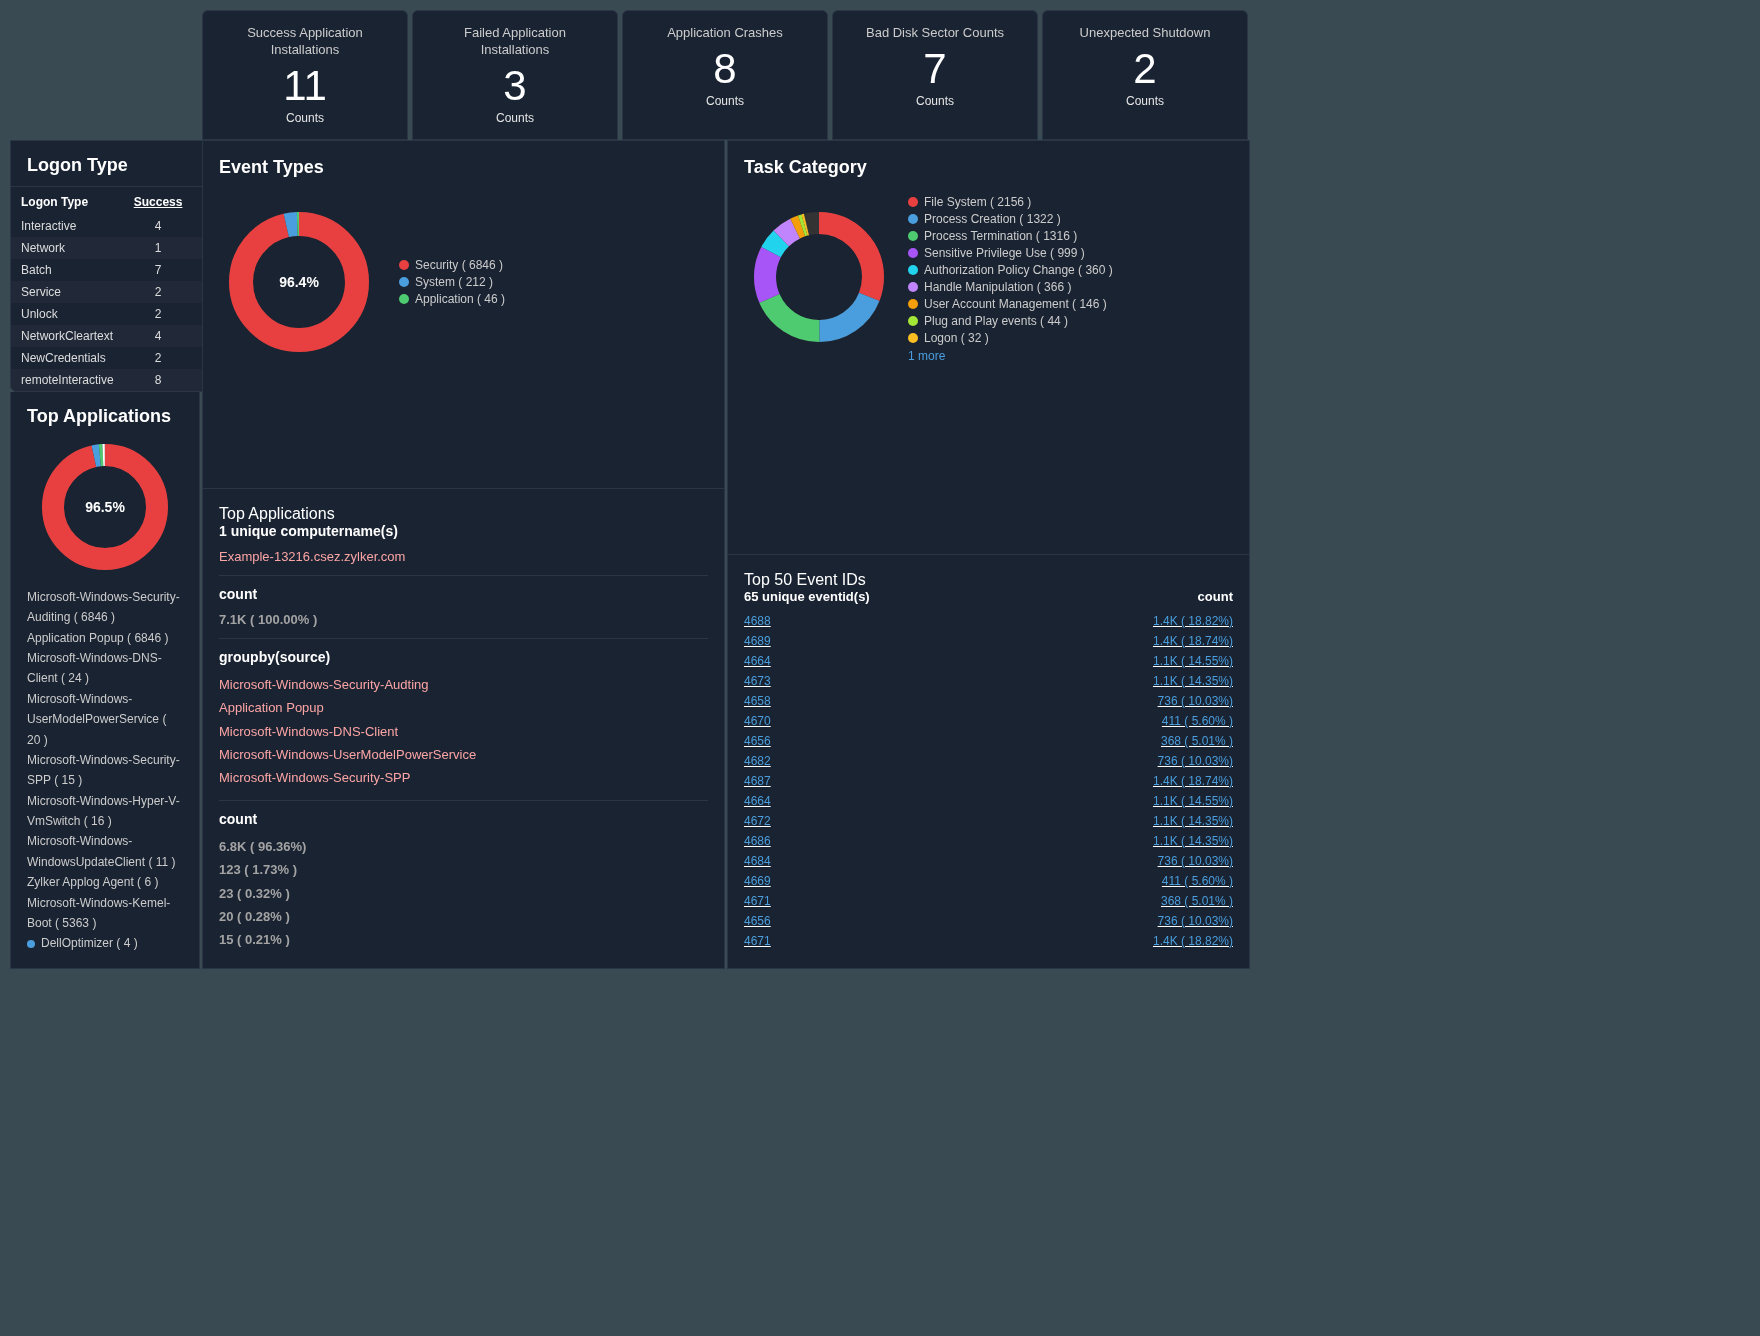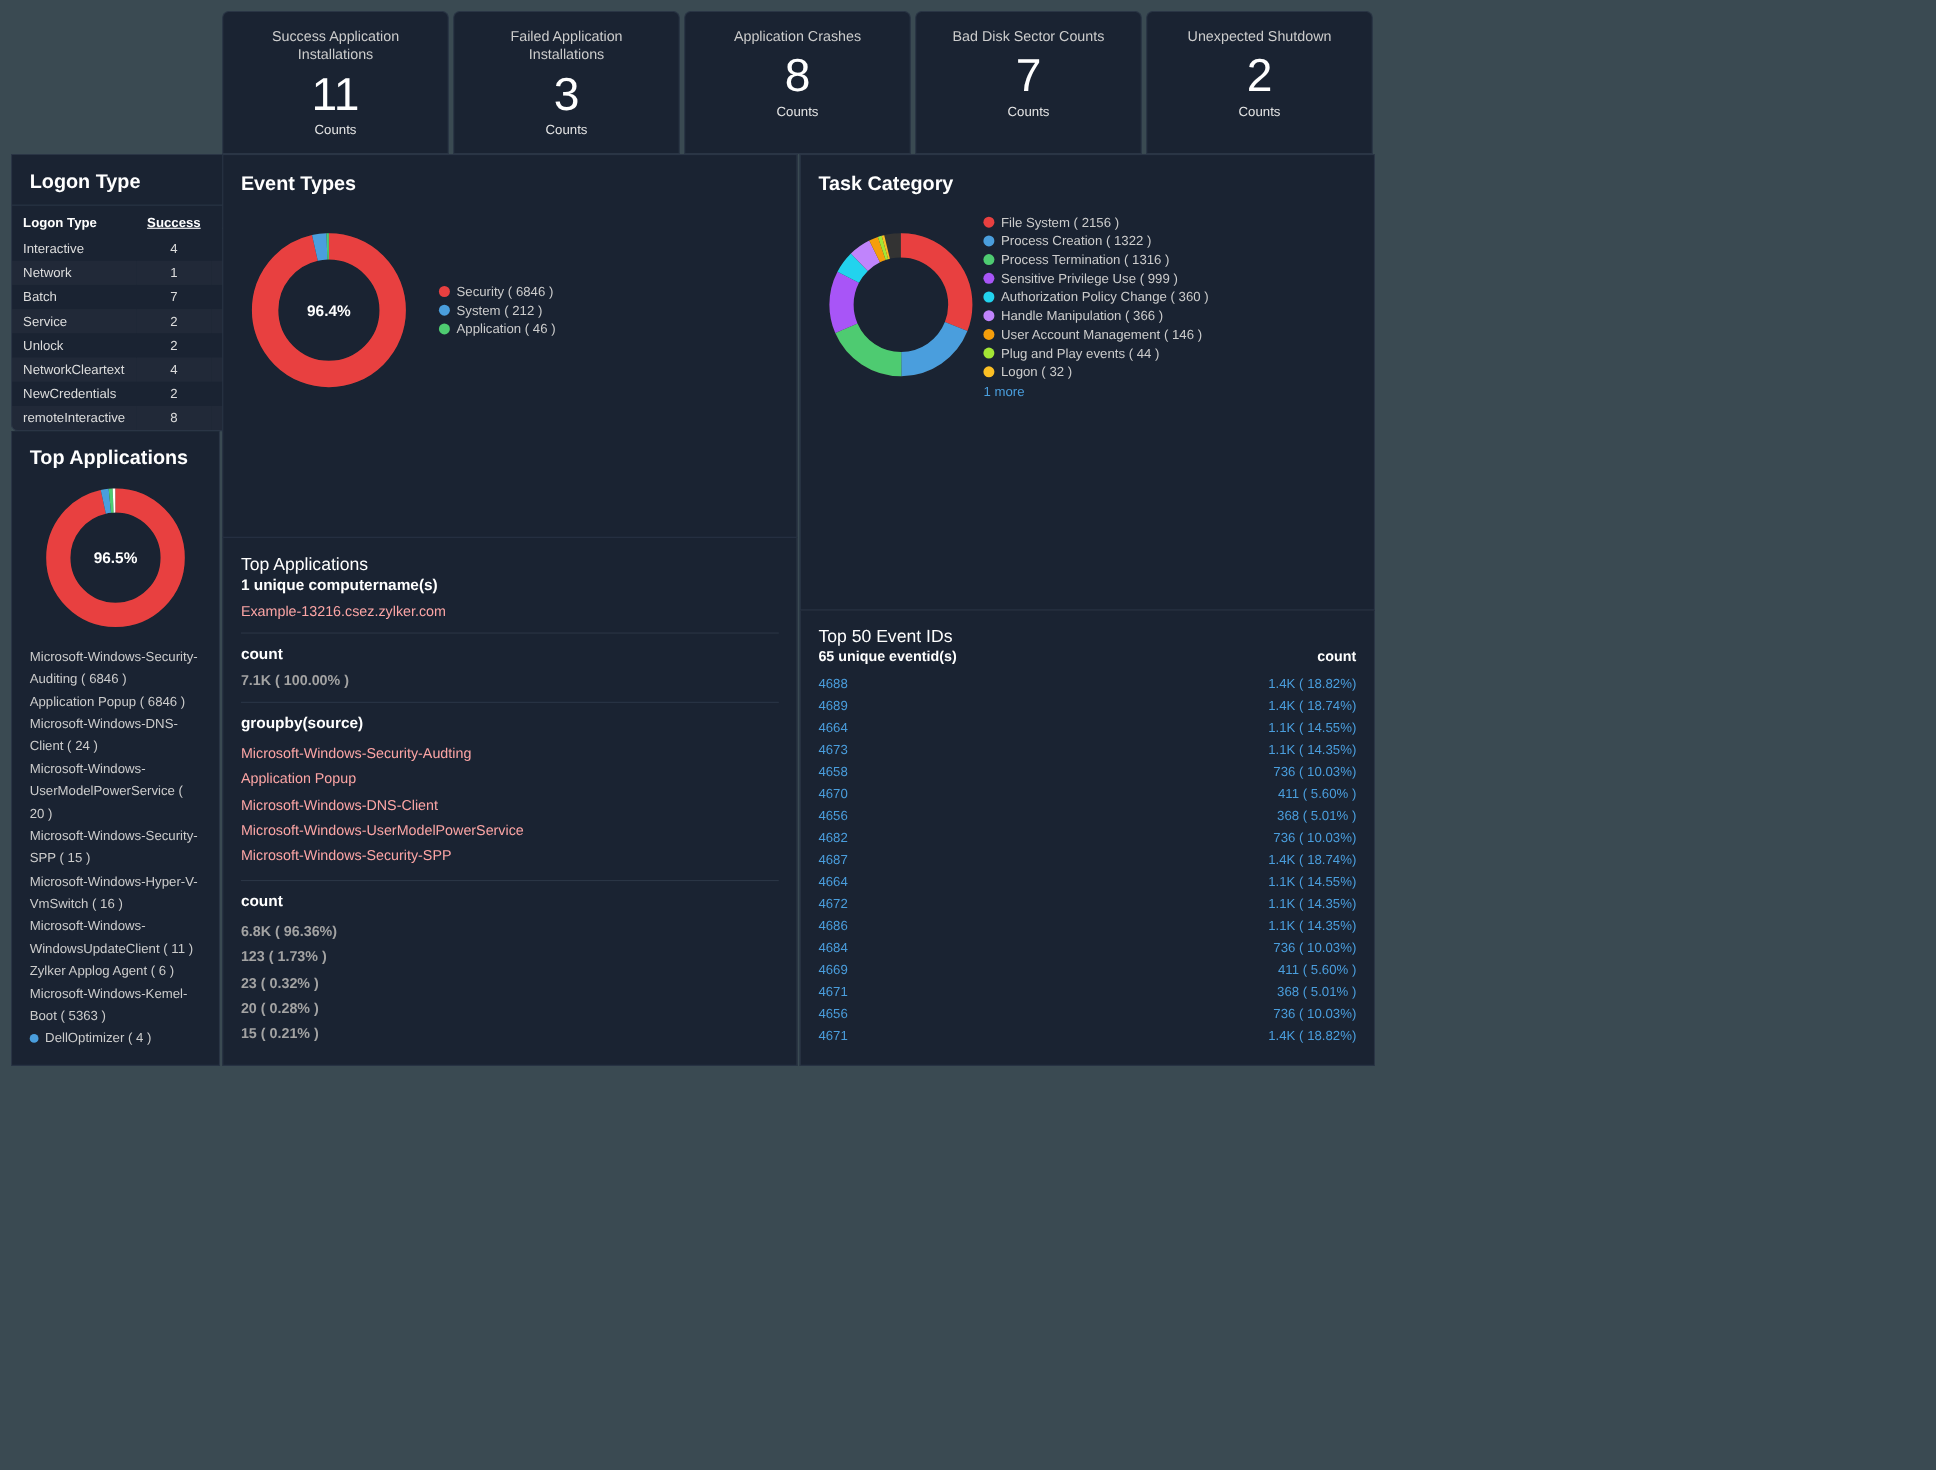--- a/index.html
+++ b/index.html
@@ -171,20 +171,21 @@
       border: 1px solid #2a3545;
       border-top: none;
       padding: 16px;
       flex: 1;
     }
     .event-ids-grid {
       display: grid;
       grid-template-columns: 1fr 1fr;
       gap: 2px 10px;
       margin-top: 8px;
+      text-decoration: underline;
     }
     .event-id-val {
       color: #4a9edd;
       font-size: 12px;
       padding: 2px 0;
     }
     .event-count-val {
       color: #4a9edd;
       font-size: 12px;
       padding: 2px 0;
@@ -394,21 +395,21 @@
         </div>
     </div>
   </div>
 
   <div class="right-panel">
 
     <div style="display:flex; gap:2px;" id="right-metrics-top"></div>
 
     <div class="panel-box" style="border-radius:0;">
       <div class="box-title">Task Category</div>
-      <div style="display:flex; align-items:center; ">
+      <div style="display:flex; align-items:center; gap:14px;">
         <div class="donut-container" style="flex-shrink:0;">
           <svg class="donut" width="150" height="150" viewBox="0 0 150 150">
             <circle cx="75" cy="75" r="54" fill="none" stroke="#333" stroke-width="22"></circle>
 
             <circle cx="75" cy="75" r="54" fill="none" stroke="#e84040" stroke-width="22" stroke-dasharray="105 234" stroke-dashoffset="0"></circle>
 
             <circle cx="75" cy="75" r="54" fill="none" stroke="#4a9edd" stroke-width="22" stroke-dasharray="64 275" stroke-dashoffset="-105"></circle>
 
             <circle cx="75" cy="75" r="54" fill="none" stroke="#4ecb71" stroke-width="22" stroke-dasharray="63 276" stroke-dashoffset="-169"></circle>
 

